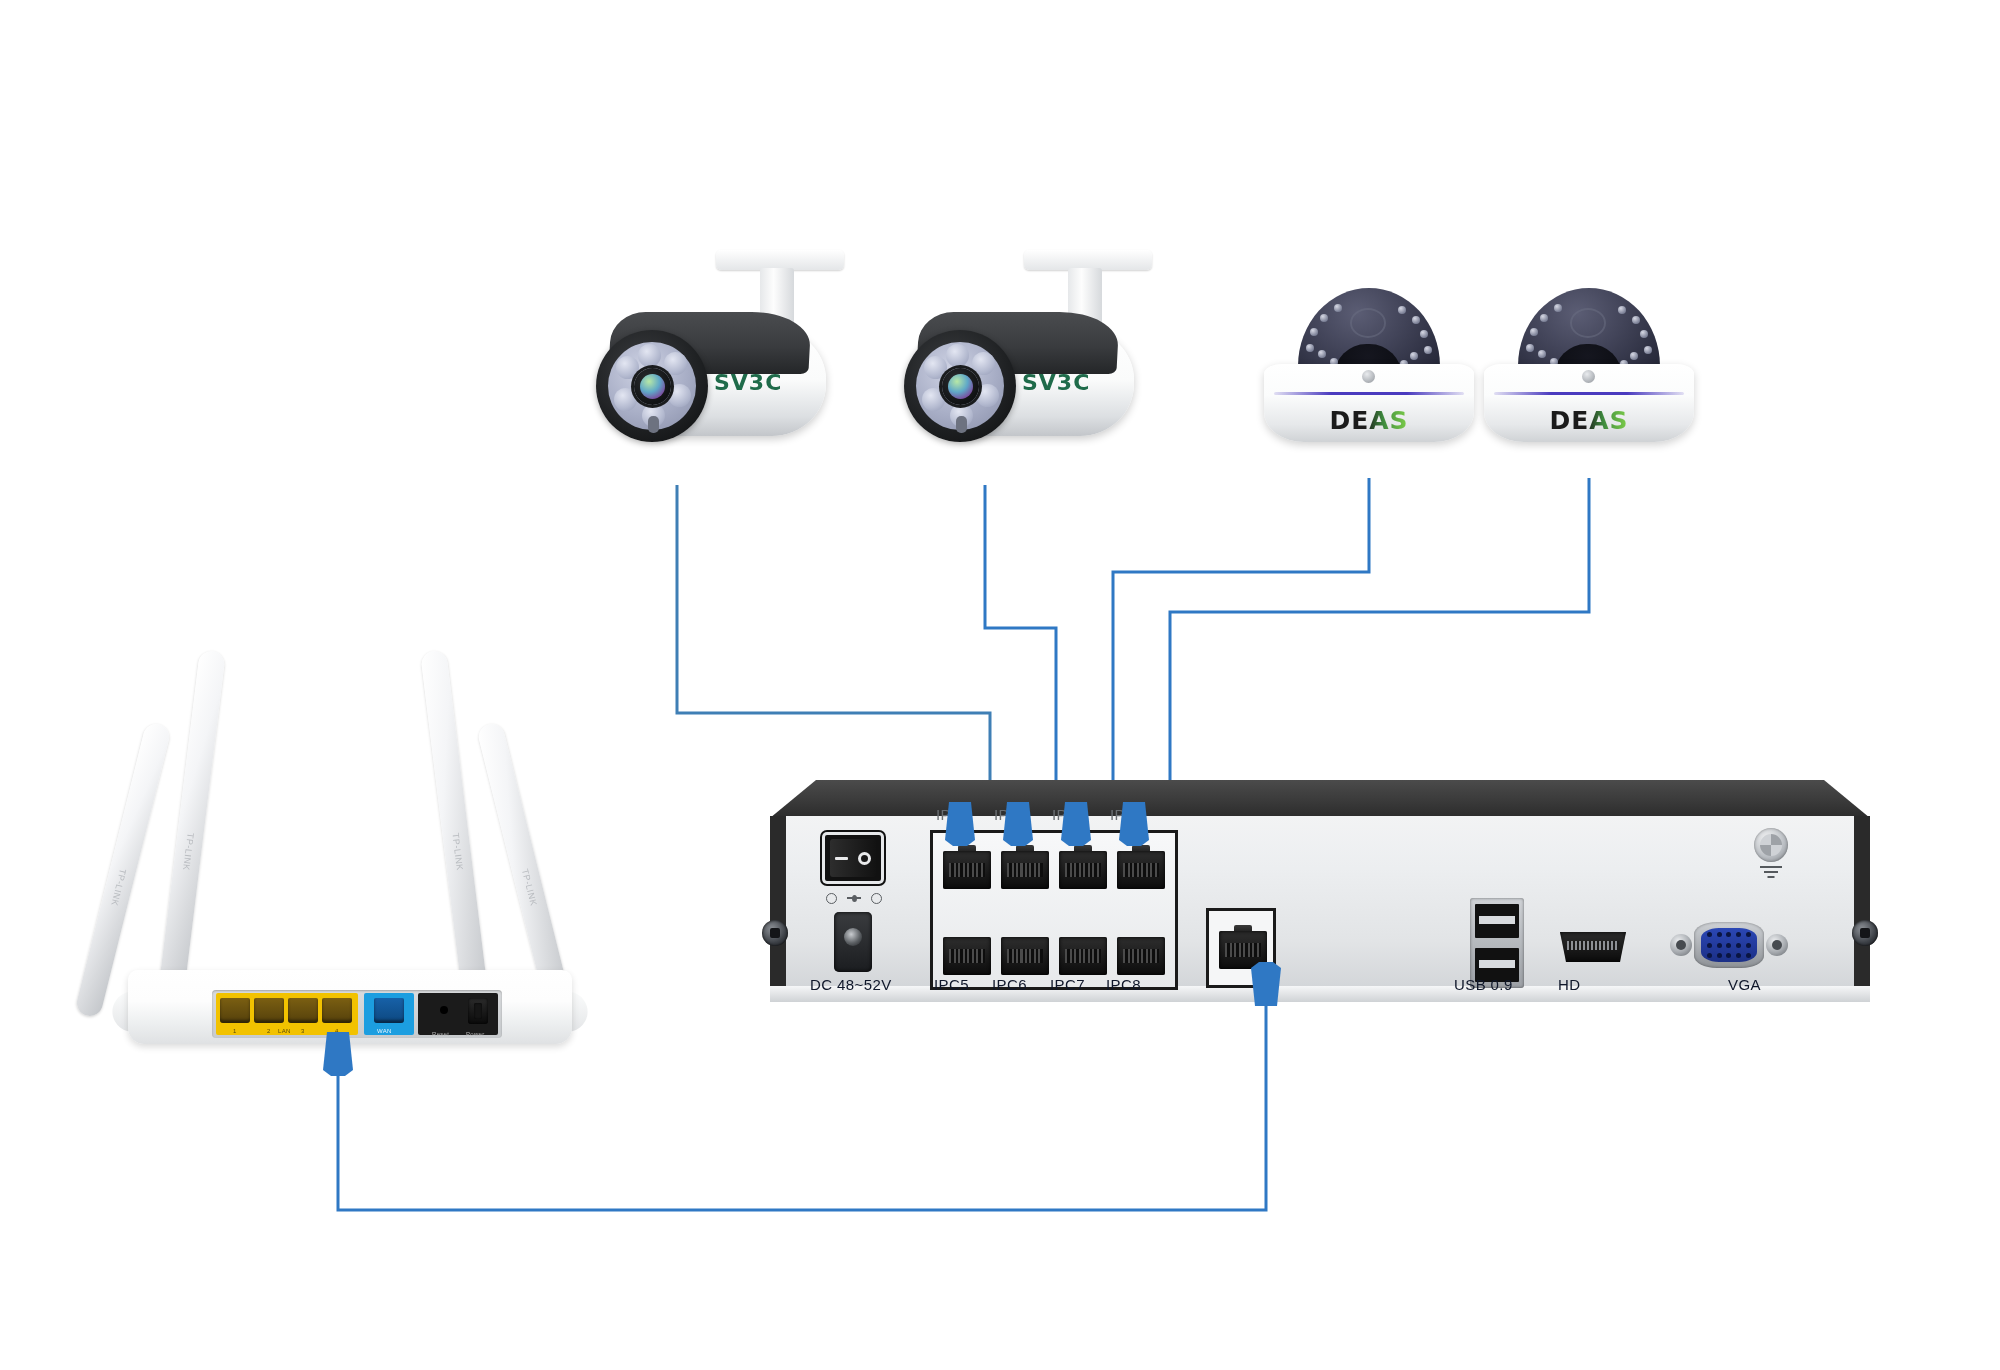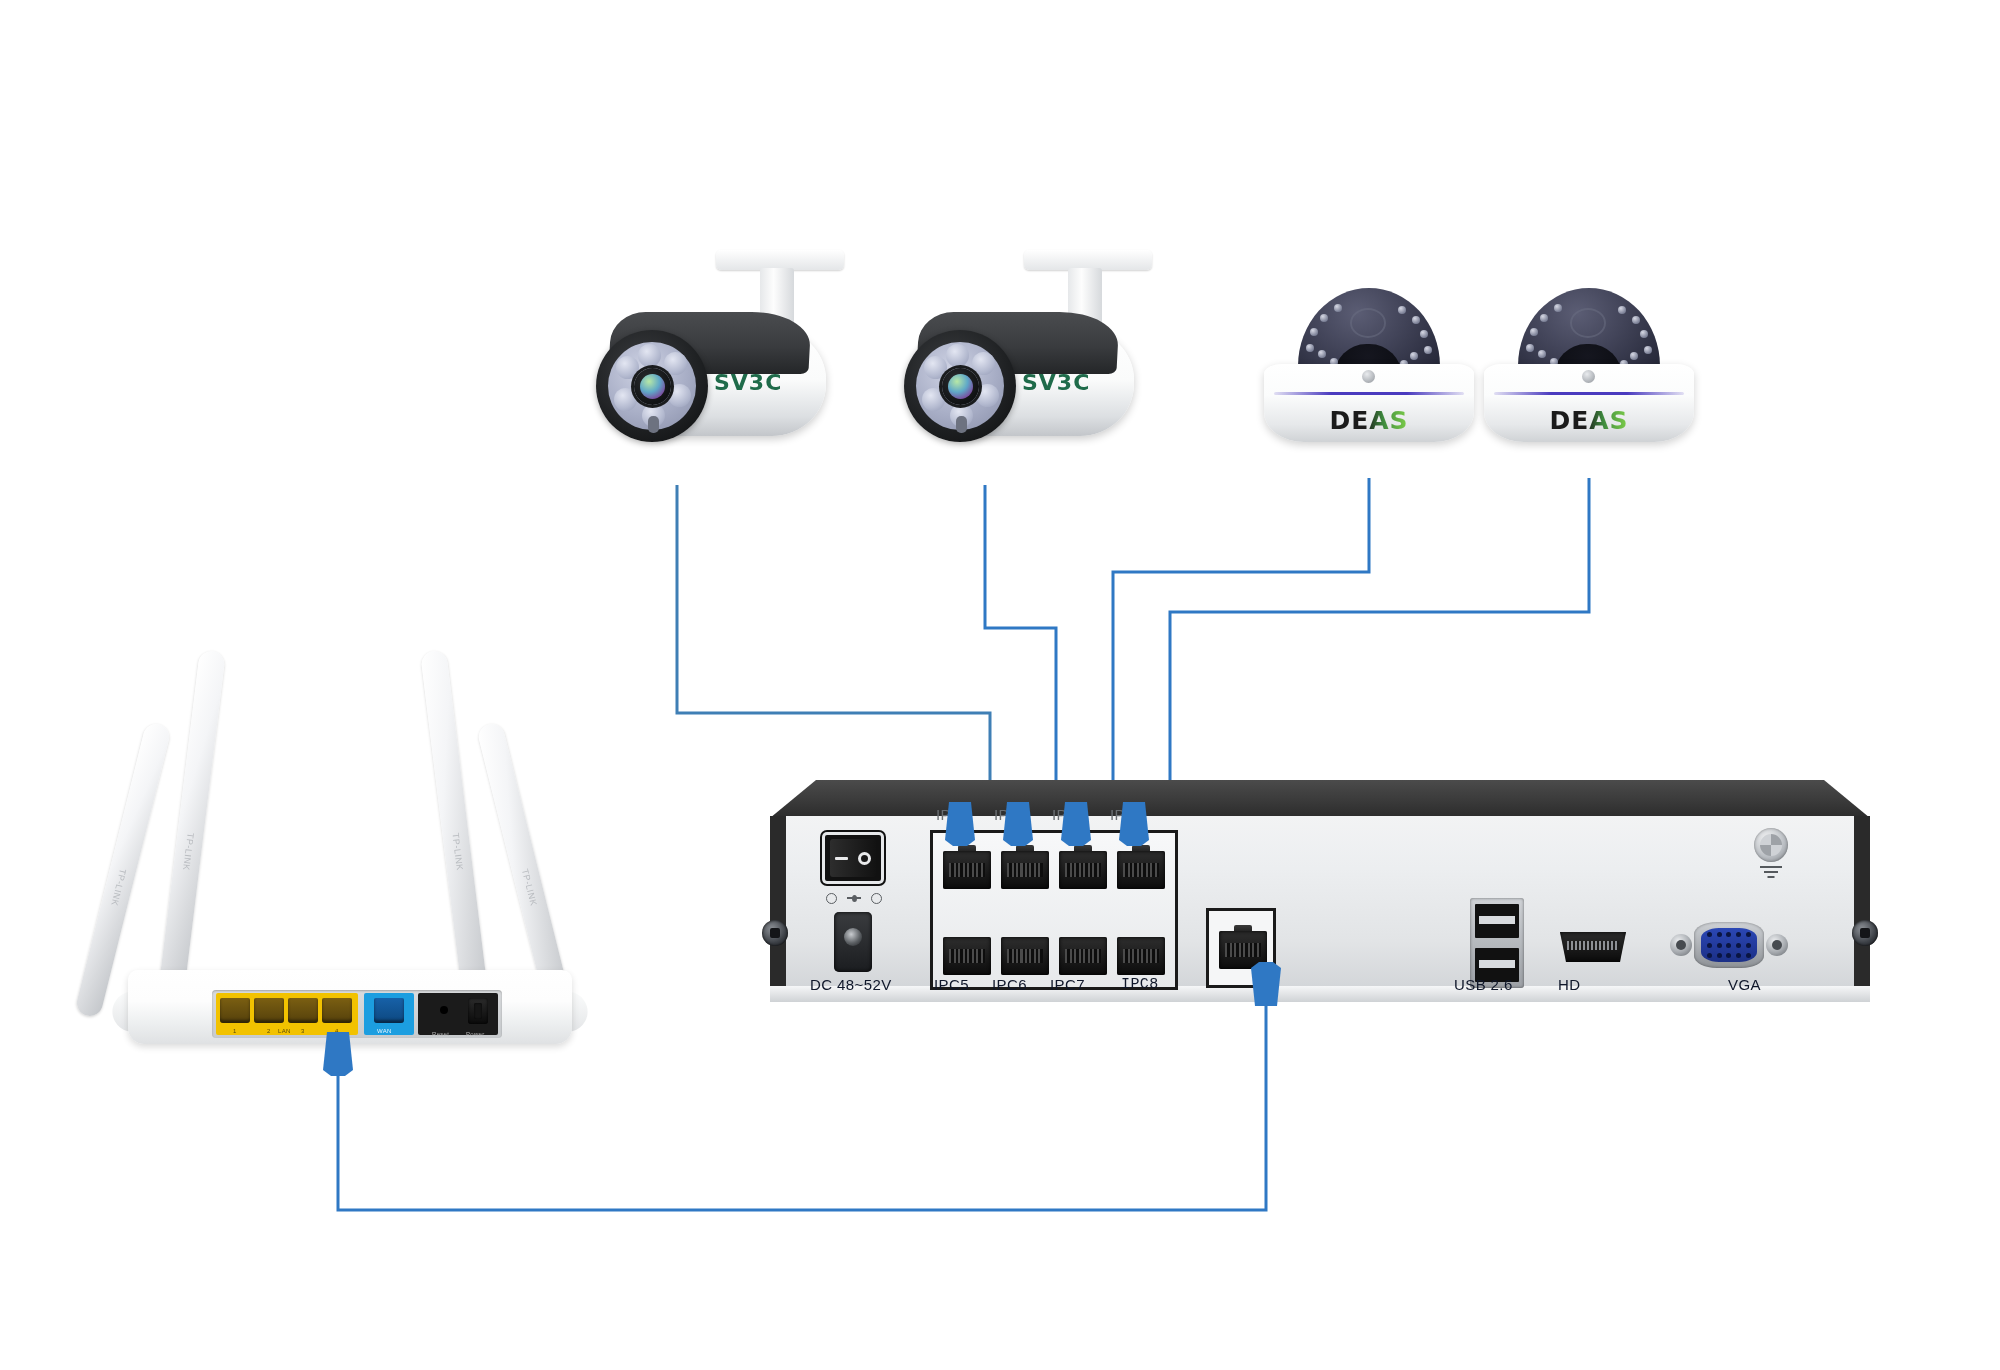--- a/index.html
+++ b/index.html
@@ -322,35 +322,35 @@
     </div>
 
     <span class="lbl hidden-lbl" style="left:166px;top:26px;">IPC1</span>
     <span class="lbl hidden-lbl" style="left:224px;top:26px;">IPC2</span>
     <span class="lbl hidden-lbl" style="left:282px;top:26px;">IPC3</span>
     <span class="lbl hidden-lbl" style="left:340px;top:26px;">IPC4</span>
 
     <span class="lbl" style="left:164px;top:196px;">IPC5</span>
     <span class="lbl" style="left:222px;top:196px;">IPC6</span>
     <span class="lbl" style="left:280px;top:196px;">IPC7</span>
-    <span class="lbl" style="left:351px;top:196px;font-family:Liberation Mono, monospace;">IPC8</span>
+    <span class="lbl" style="left:336px;top:196px;">IPC8</span>
 
     <div class="lanbox">
       <div class="rjport">
         <span class="tab"></span>
         <span class="shell"></span>
         <span class="pins"></span>
       </div>
     </div>
 
     <div class="usbport">
       <span class="slot a"></span>
       <span class="slot b"></span>
     </div>
-    <span class="lbl" style="left:684px;top:196px;">USB 2.6</span>
+    <span class="lbl" style="left:684px;top:196px;">USB 0.9</span>
 
     <div class="hdport"></div>
     <span class="lbl" style="left:788px;top:196px;">HD</span>
 
     <div class="vgaport">
       <span class="shell"></span>
       <span class="blue"></span>
       <span class="holes">
         <span class="hrow">
             <span></span>

